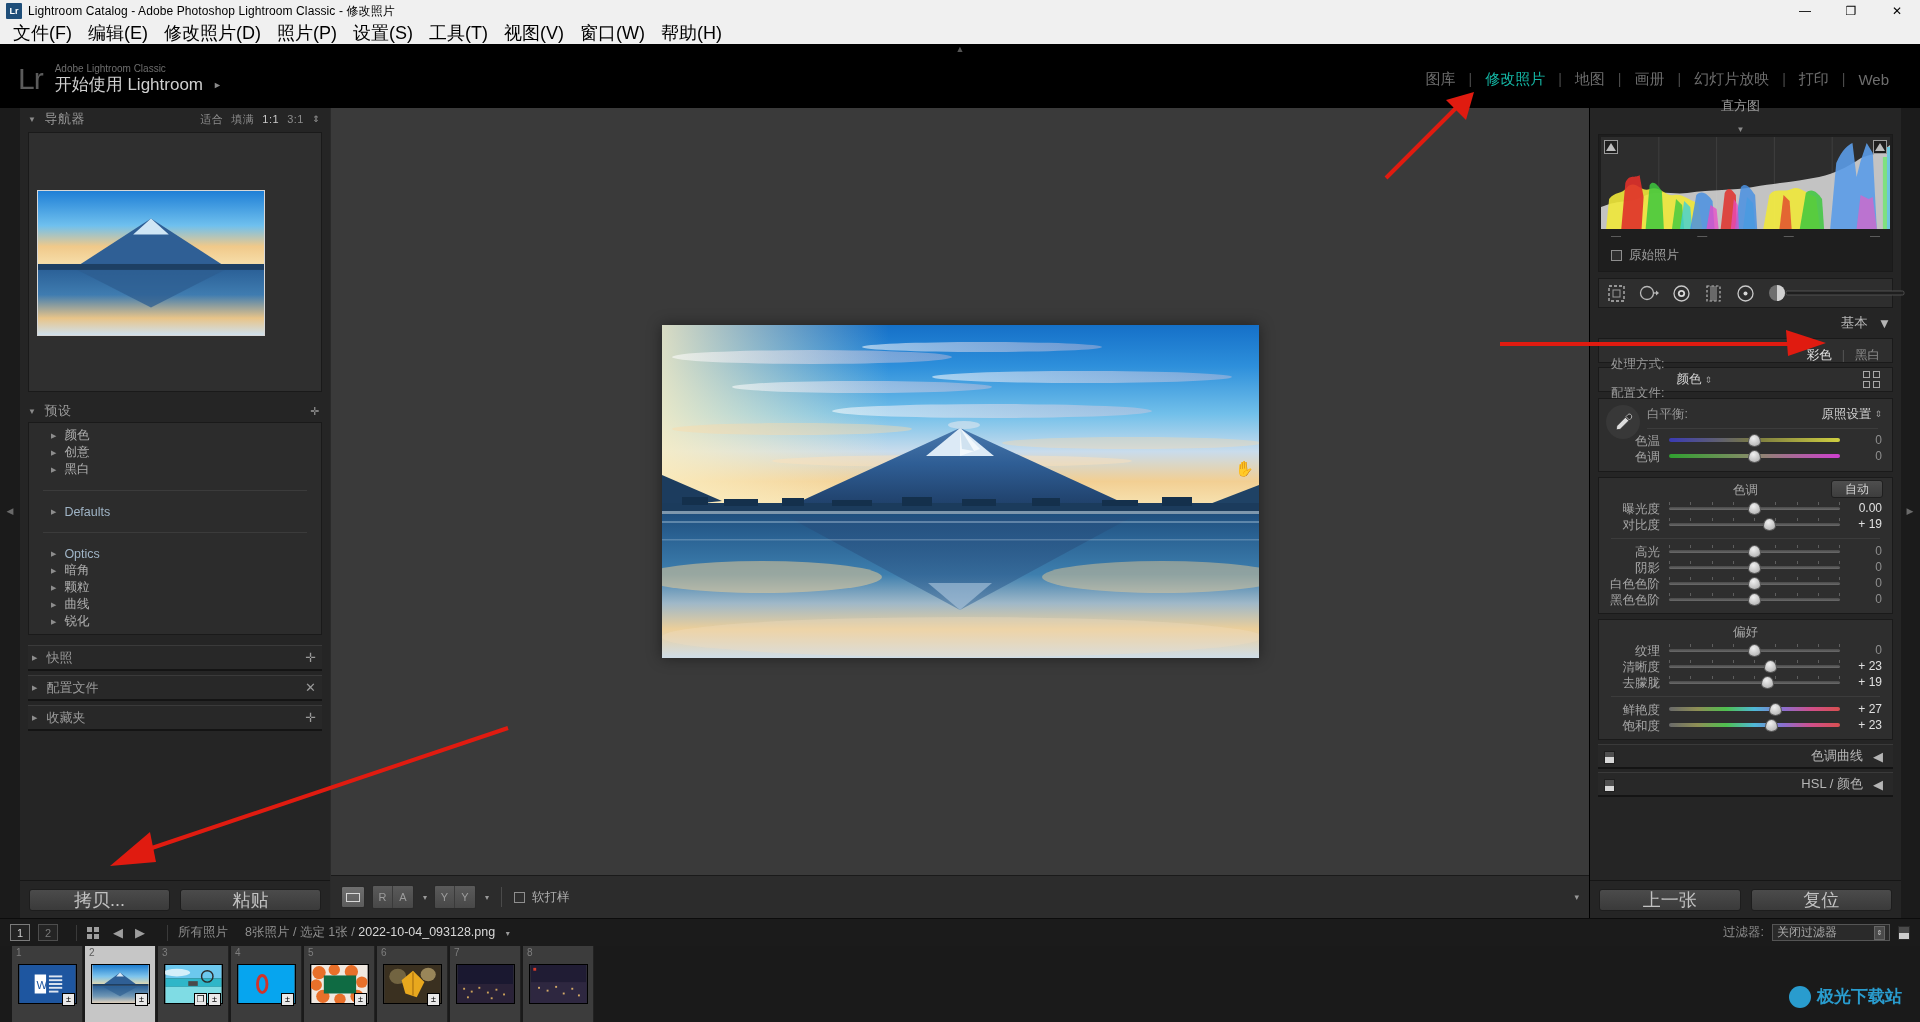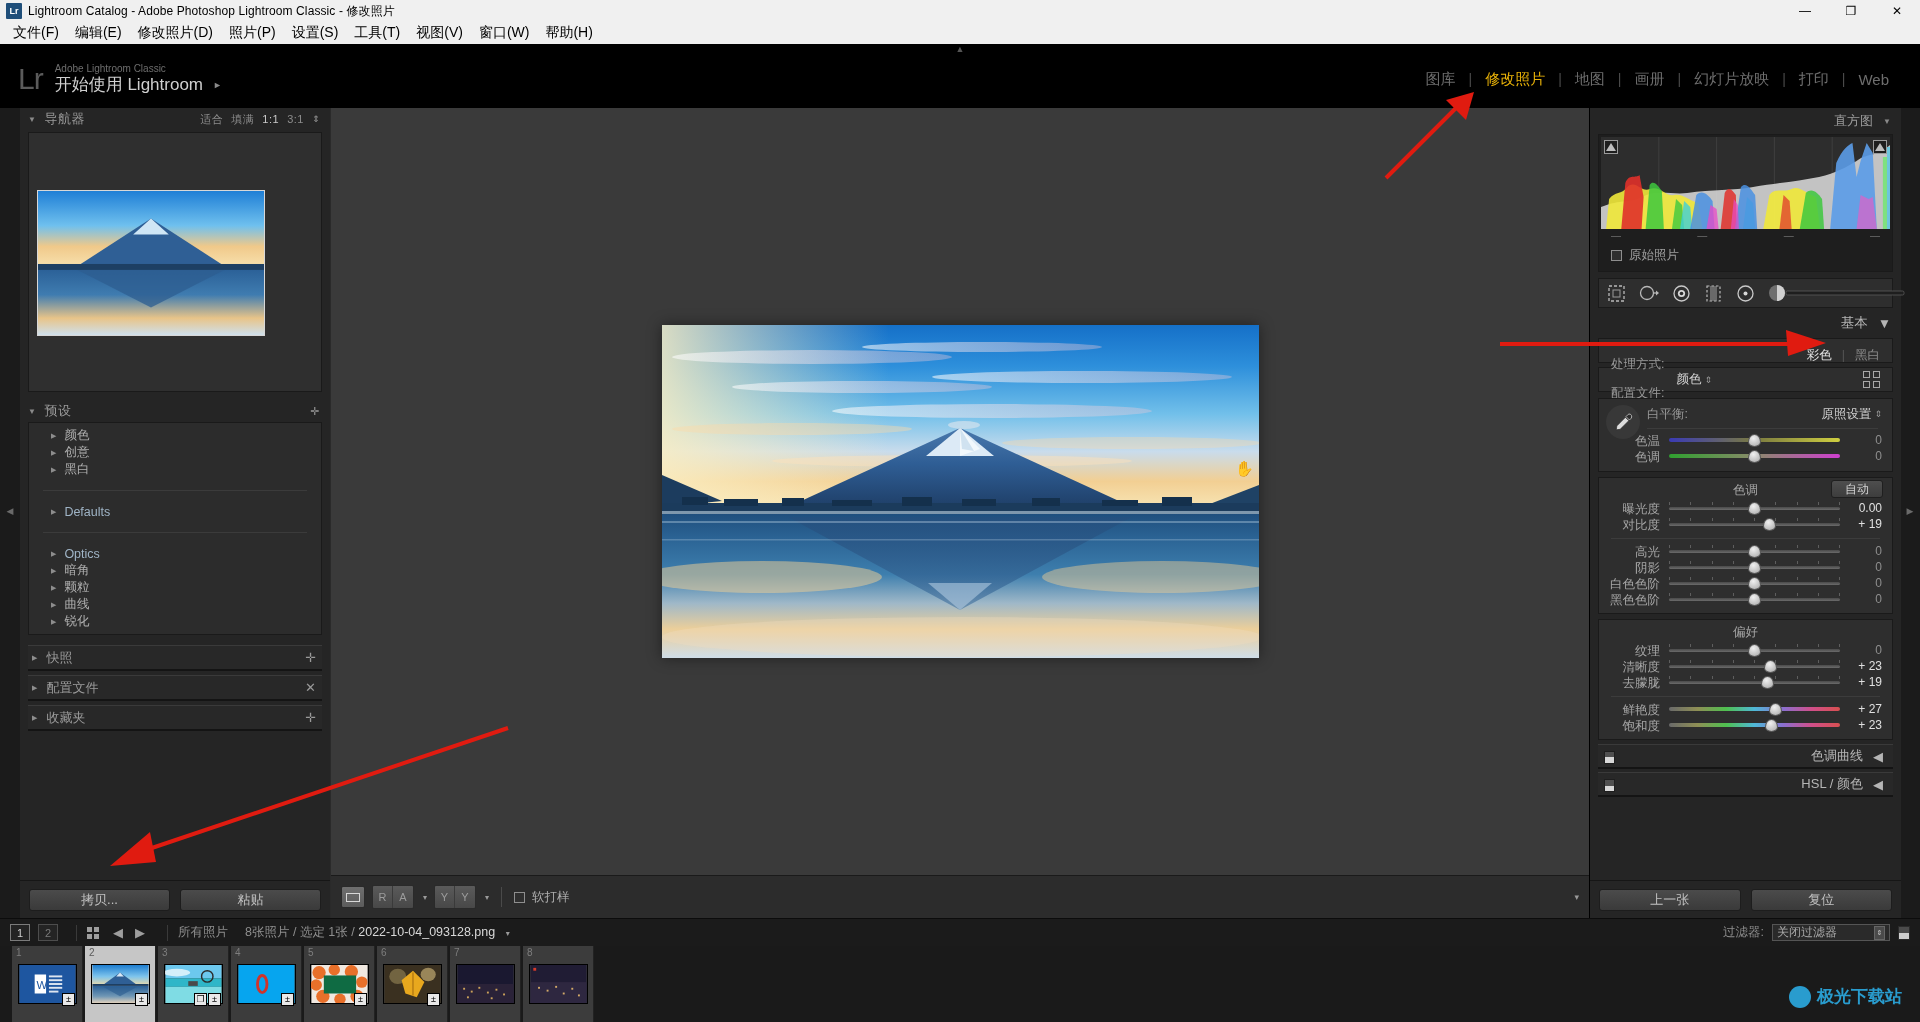--- a/index.html
+++ b/index.html
@@ -28,21 +28,21 @@
     width: 46px; height: 22px; display: flex; align-items: center; justify-content: center;
     color: #000; font-size: 12px;
   }
 
   
   .menubar {
     position: absolute; top: 22px; left: 0; width: 1920px; height: 22px;
     background: #f0f0f0; display: flex; align-items: center; padding-left: 5px;
   }
   .menu-item {
-    padding: 2px 8px; font-size: 14px; color: #000; height: 20px;
+    padding: 2px 8px; font-size: 18px; color: #000; height: 20px;
     display: flex; align-items: center;
   }
 
   
   .topbar {
     position: absolute; top: 44px; left: 0; width: 1920px; height: 64px;
     background: #000; display: flex; align-items: center;
   }
   .topbar-handle {
     position: absolute; top: 44px; left: 0; width: 1920px; height: 10px;
@@ -56,21 +56,21 @@
   }
   .id-lines { display: flex; flex-direction: column; justify-content: center; }
   .id-top { font-size: 10px; color: #6e6e6e; line-height: 12px; }
   .id-bottom { font-size: 17px; color: #cfcfcf; line-height: 20px; display: flex; align-items: center; gap: 10px; }
   .id-arrow { font-size: 9px; color: #8a8a8a; }
 
   .modules { margin-left: auto; margin-right: 18px; display: flex; align-items: center; margin-top: 6px; }
   .module {
     font-size: 15px; color: #6d6d6d; padding: 0 13px; cursor: default;
   }
-  .module.active { color: #eab308; }
+  .module.active { color: #14b8a6; }
   .module-sep { color: #4a4a4a; font-size: 14px; }
 
   
   .main-area {
     position: absolute; top: 108px; left: 0; width: 1920px; height: 810px;
     background: #2a2a2a;
   }
 
   
   .left-panel {
@@ -131,21 +131,21 @@
   .collapsed-panel .act { margin-left: auto; color: #9a9a9a; font-size: 13px; }
 
   .left-bottom {
     position: absolute; bottom: 0; left: 20px; width: 310px; height: 38px;
     background: #252525; border-top: 1px solid #161616;
     display: flex; align-items: center; gap: 10px; padding: 0 9px;
   }
   .lr-btn {
     flex: 1; height: 22px; border-radius: 3px;
     background: linear-gradient(#4b4b4b, #3a3a3a); border: 1px solid #1d1d1d;
-    color: #c2c2c2; font-size: 13px; display: flex; align-items: center; justify-content: center;
+    color: #c2c2c2; font-size: 18px; display: flex; align-items: center; justify-content: center;
   }
 
   
   .center {
     position: absolute; left: 331px; top: 0; right: 331px; height: 810px;
     background: #3a3a3a;
   }
   .center-canvas {
     position: absolute; left: 0; top: 0; right: 0; bottom: 43px;
     display: flex; align-items: center; justify-content: center;
@@ -192,21 +192,21 @@
   .panel-strip-right {
     position: absolute; right: 0; top: 0; width: 20px; height: 810px; background: #1b1b1b;
   }
   .collapse-arrow-r {
     position: absolute; right: 4px; top: 390px; width: 12px; height: 26px;
     display: flex; align-items: center; justify-content: center; color: #6a6a6a; font-size: 9px;
   }
   .panel-body-right { position: absolute; left: 0; top: 0; width: 311px; height: 810px; background: #252525; }
   .rp-header {
     height: 26px; display: flex; align-items: center; justify-content: flex-end;
-    padding-right: 10px; color: #9a9a9a; font-size: 13px; gap: 10px;
+    padding-right: 10px; color: #9a9a9a; font-size: 13px; gap: 10px; flex-direction: column;
   }
   .rp-header .tri { font-size: 8px; color: #8a8a8a; }
 
   .hist-box { margin: 0 8px; border: 1px solid #1a1a1a; background: #1e1e1e; padding: 2px; }
   .hist-canvas { position: relative; width: 100%; height: 92px; background: #2d2d2d; overflow: hidden; }
   .clip-tri {
     position: absolute; width: 14px; height: 14px; top: 3px;
     border: 1px solid #9a9a9a; background: #1e1e1e;
     display: flex; align-items: center; justify-content: center;
   }

